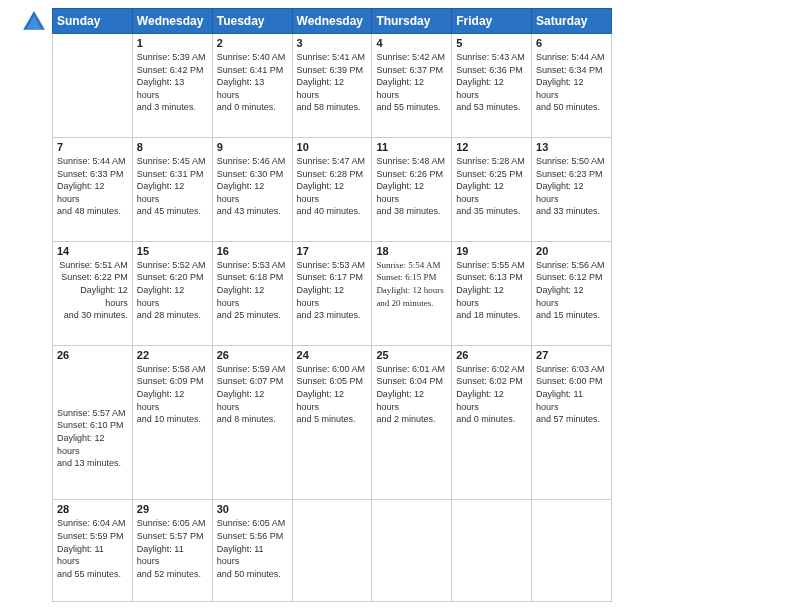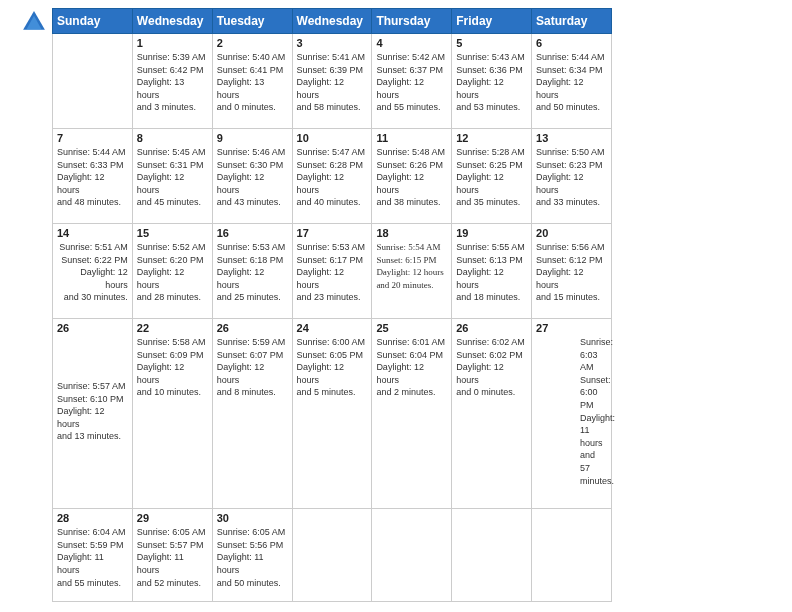--- a/index.html
+++ b/index.html
@@ -315,21 +315,21 @@
           </td>
           <td>
             <span class="day-num">26</span>
             <div class="day-info" style="white-space: pre-line;">Sunrise: 6:02 AM
 Sunset: 6:02 PM
 Daylight: 12 hours
 and 0 minutes.</div>
           </td>
           <td>
             <span class="day-num">27</span>
-            <div class="day-info" style="white-space: pre-line; margin-left: 44px;">Sunrise: 6:03 AM
+            <div class="day-info" style="white-space: pre-line;">Sunrise: 6:03 AM
 Sunset: 6:00 PM
 Daylight: 11 hours
 and 57 minutes.</div>
           </td>
         </tr>
         <tr class="last-row">
           <td>
             <span class="day-num">28</span>
             <div class="day-info" style="white-space: pre-line;">Sunrise: 6:04 AM
 Sunset: 5:59 PM

